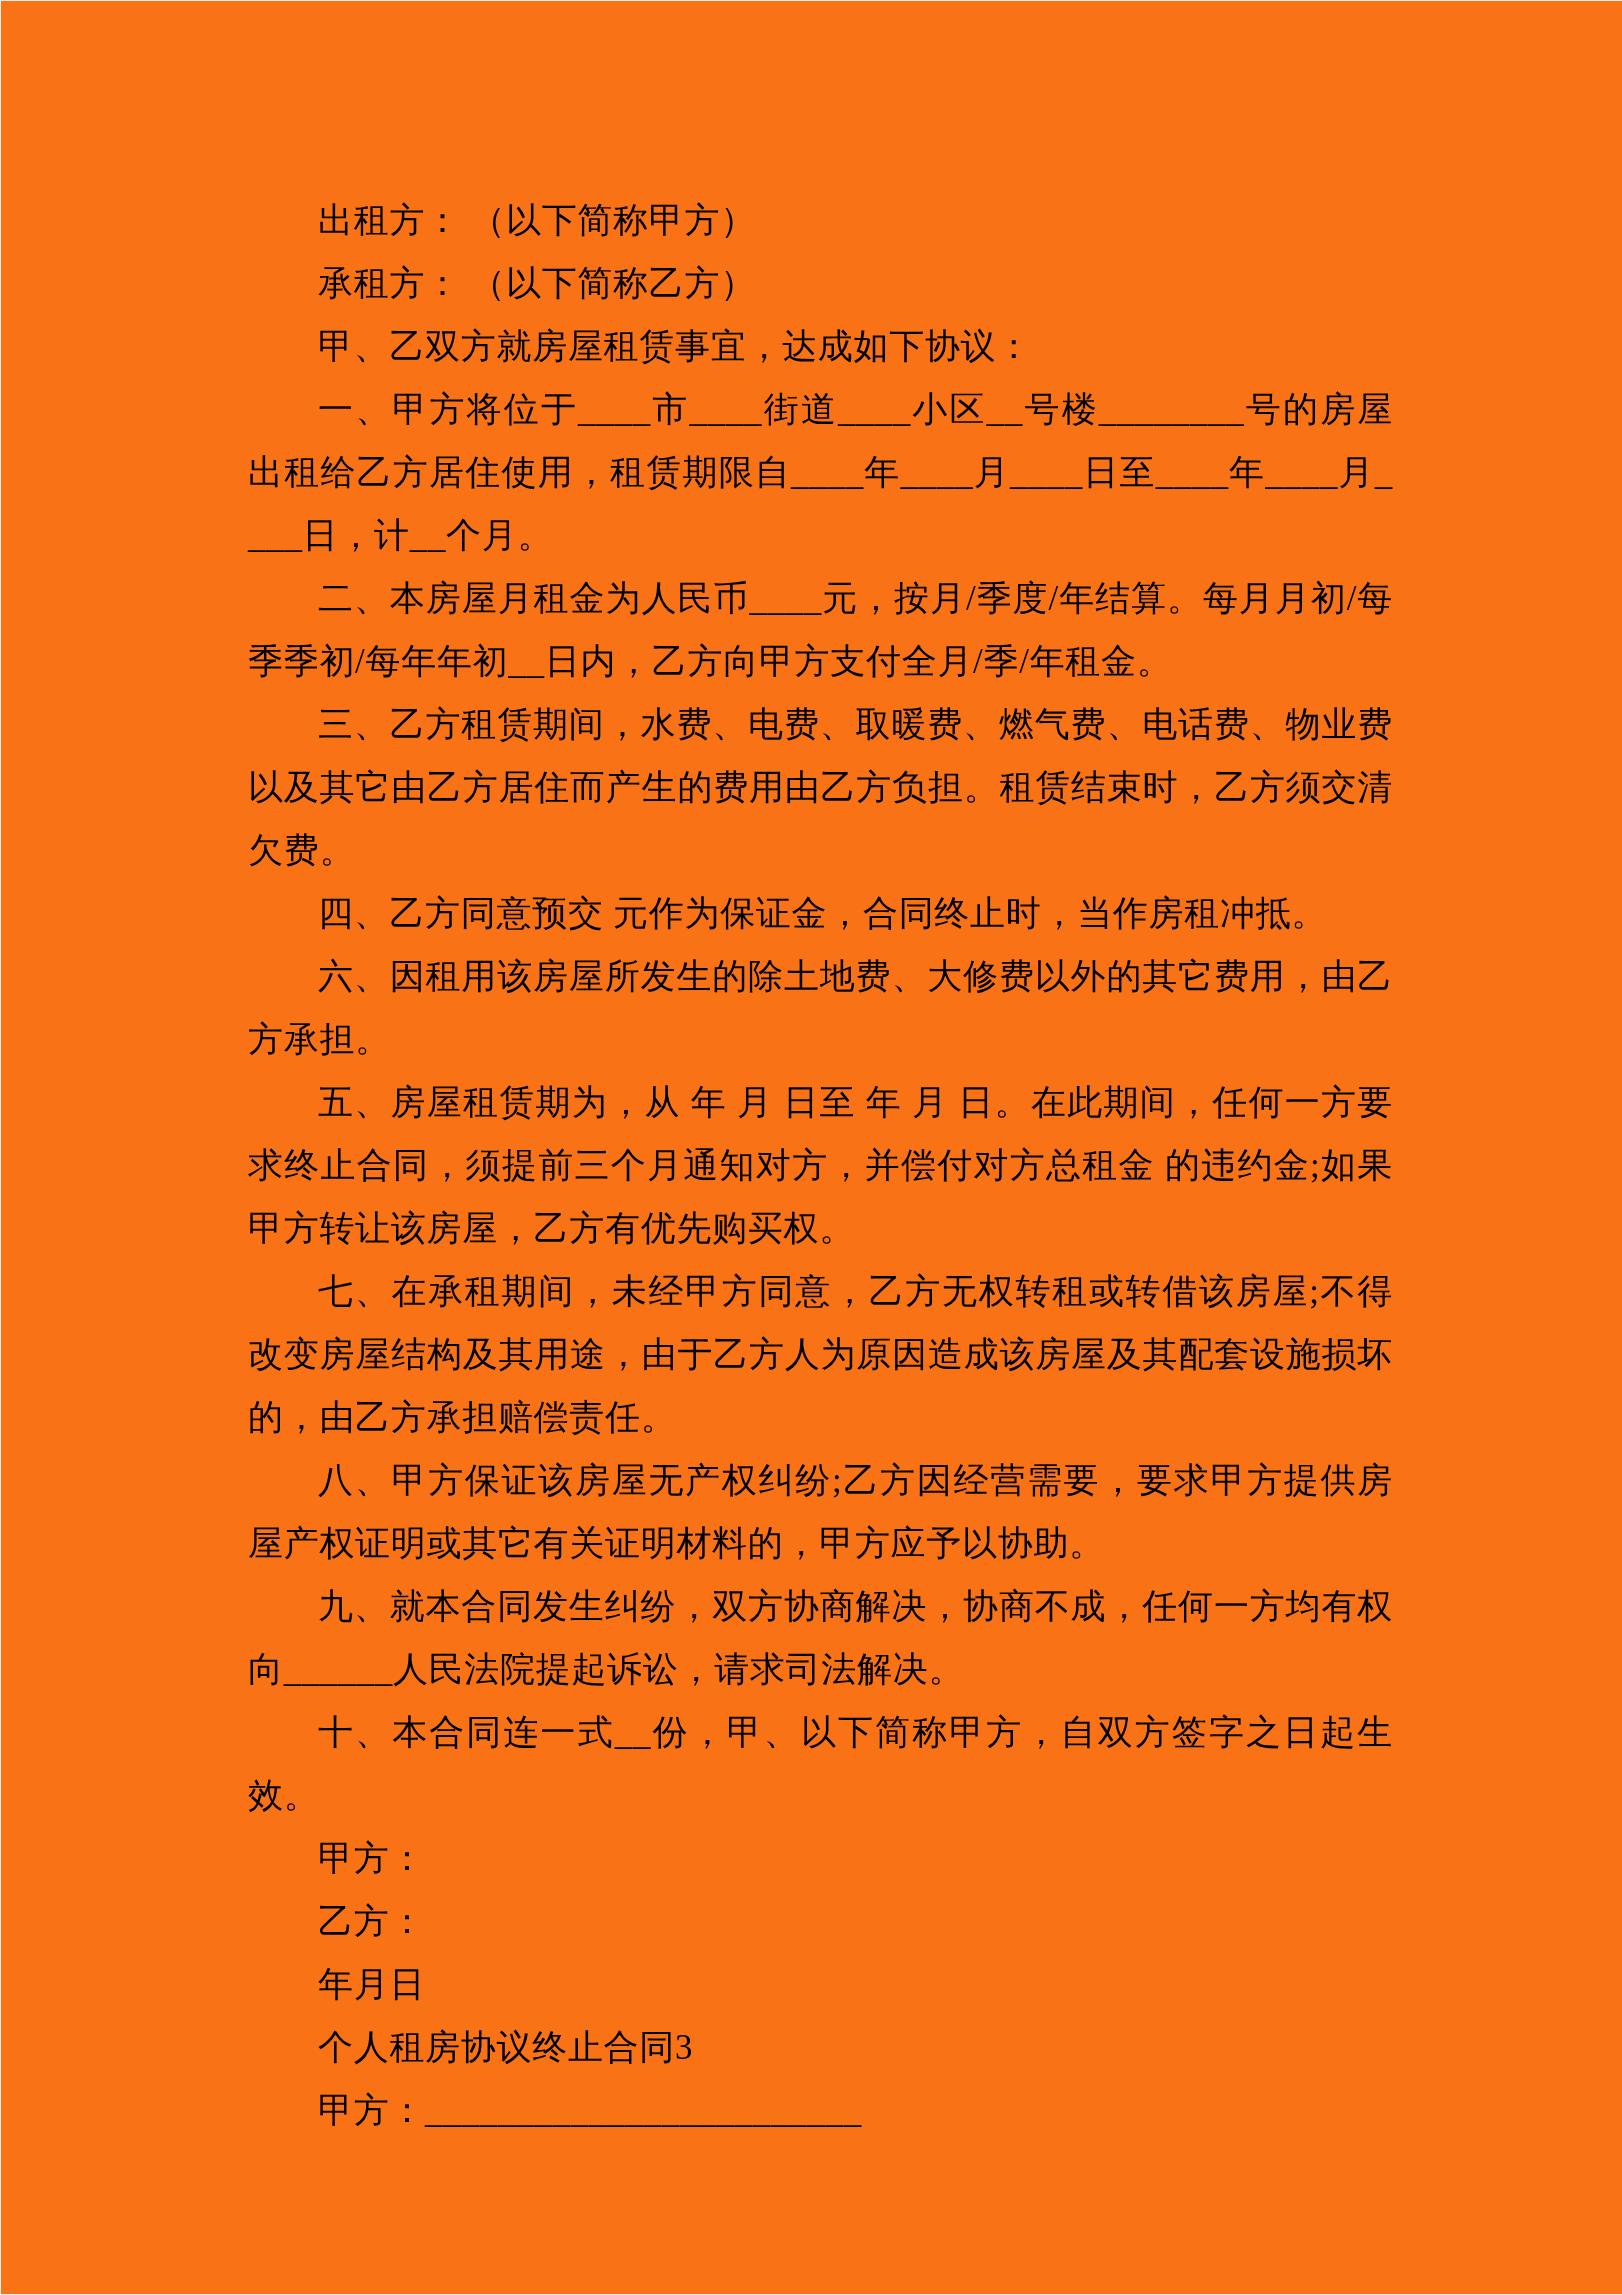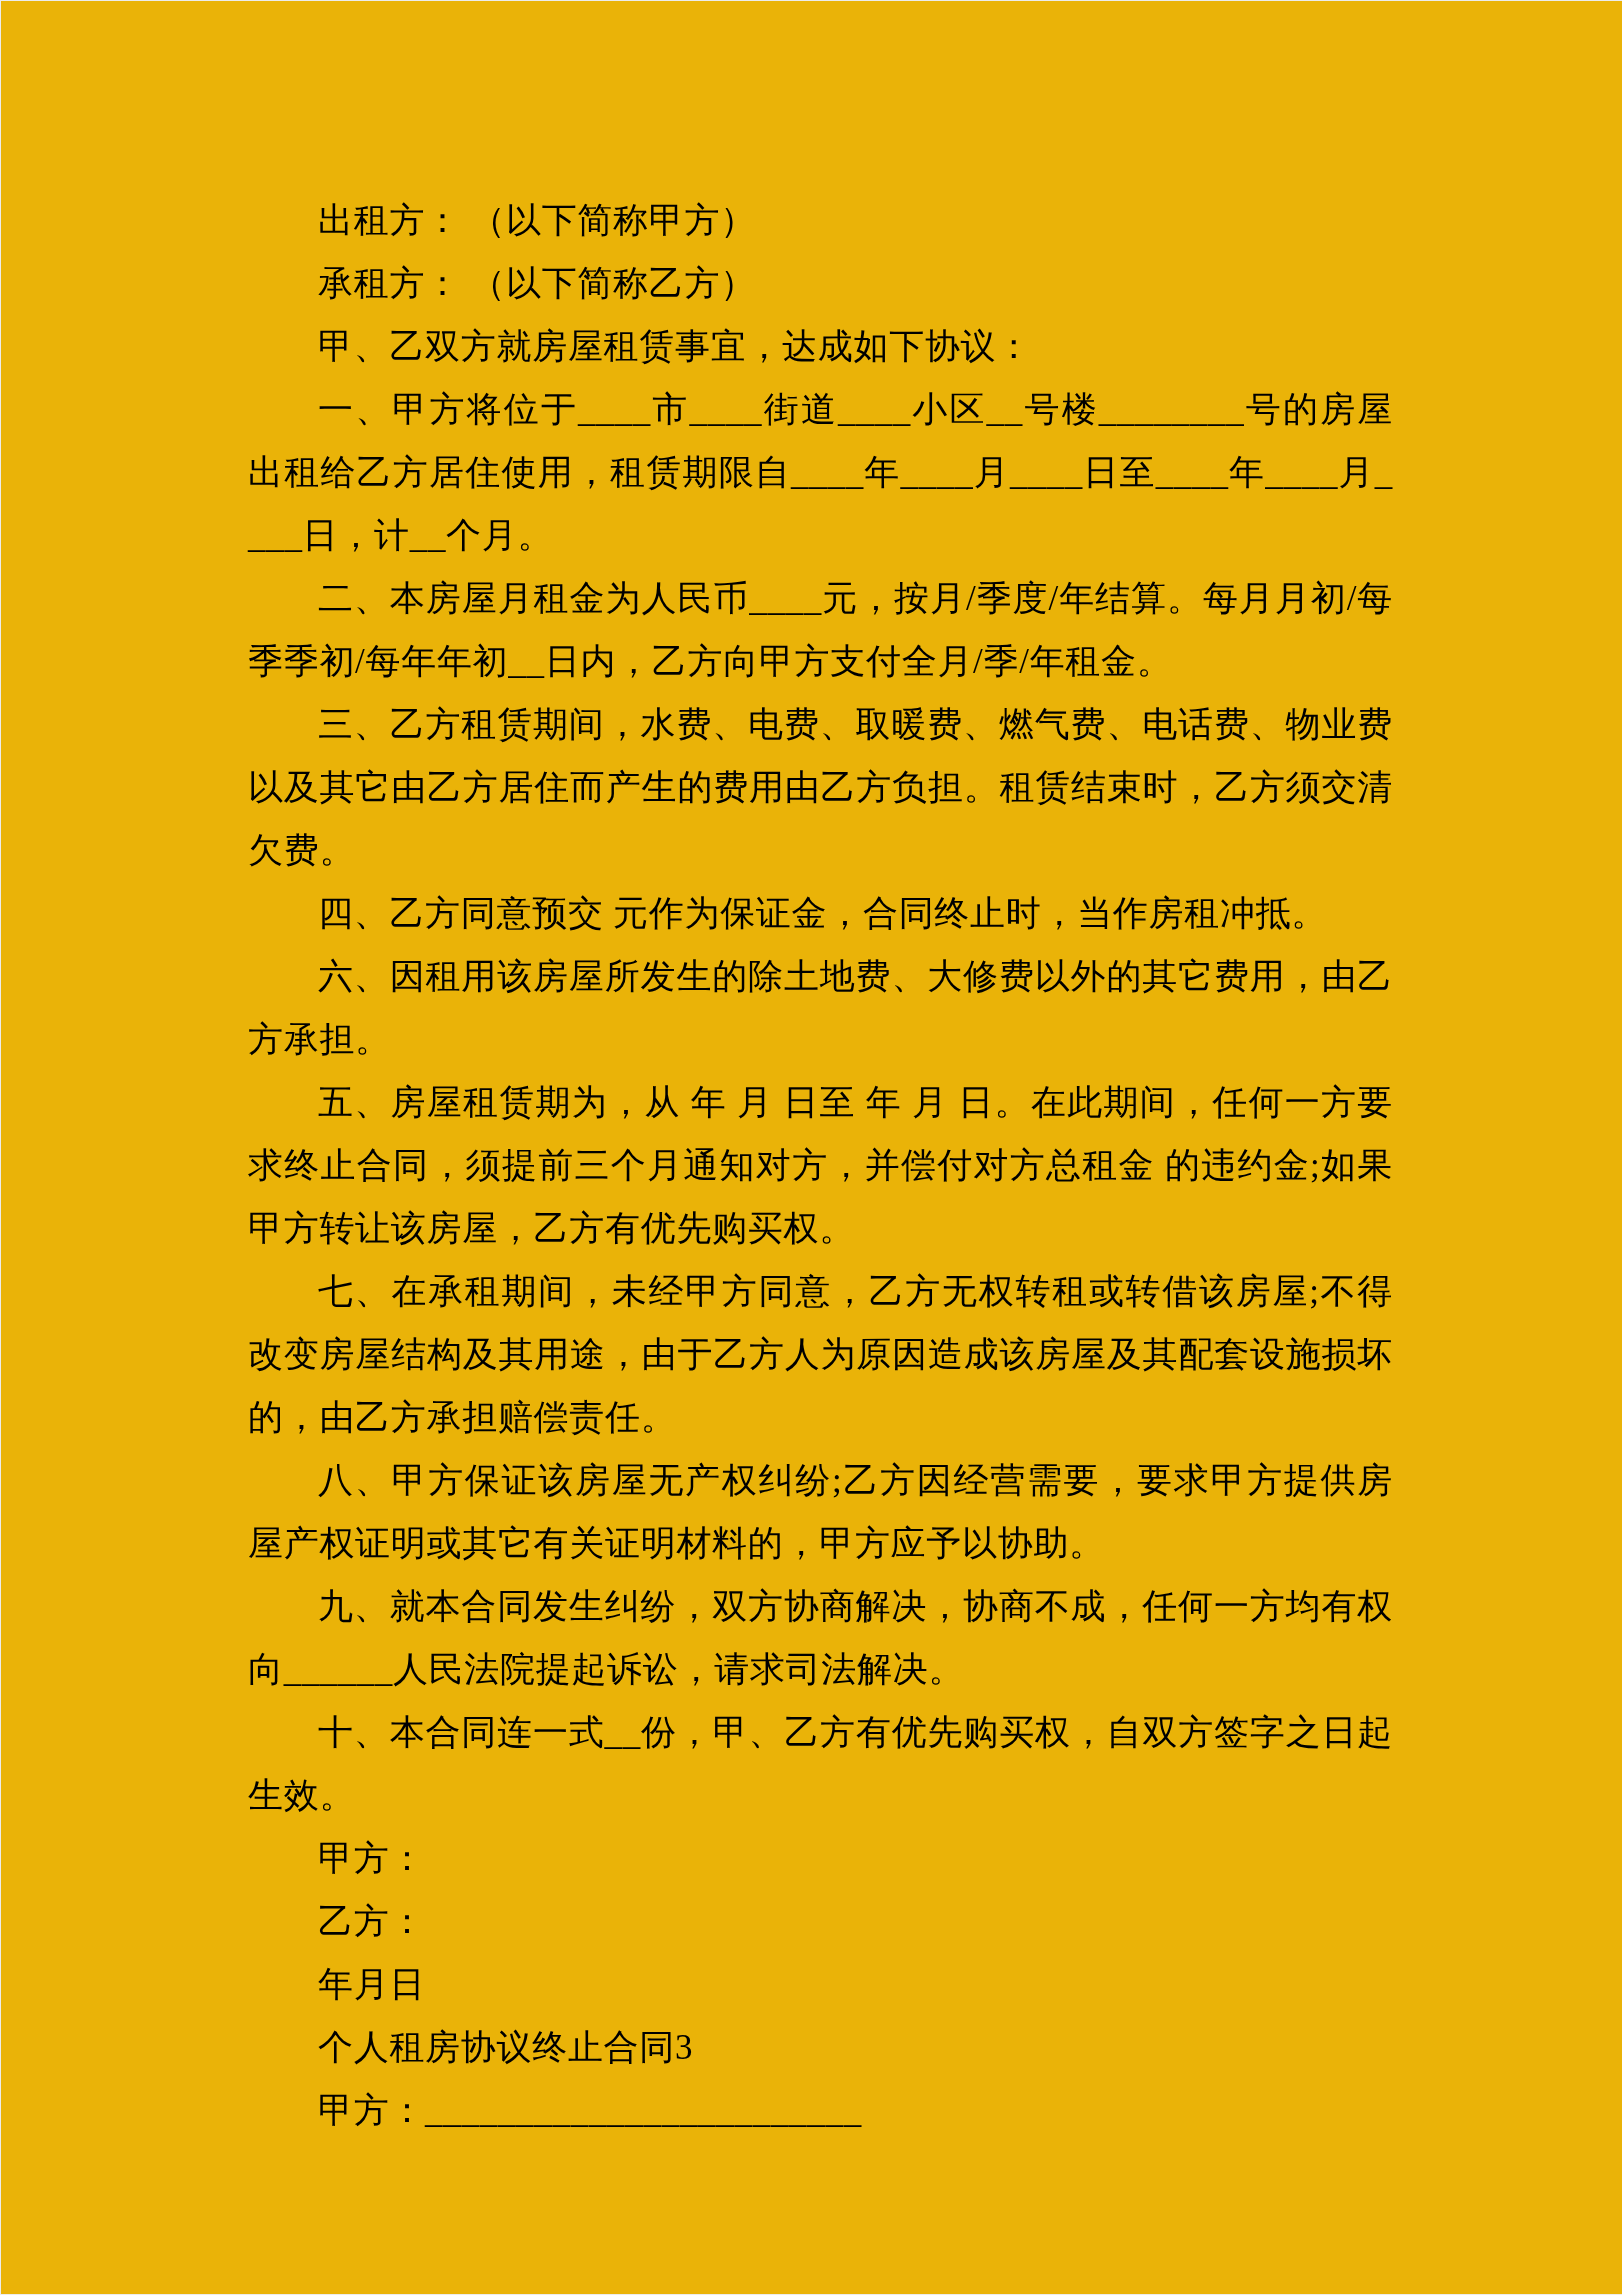--- a/index.html
+++ b/index.html
@@ -4,21 +4,21 @@
 <style>
   html, body {
     margin: 0;
     padding: 0;
     background: #ffffff;
   }
   .page {
     position: relative;
     width: 1623px;
     height: 2295px;
-    background: #eab308;
+    background: #f97316;
     box-sizing: border-box;
     border: 1.3px solid #ececec;
     overflow: hidden;
     font-family: "Liberation Serif", "DejaVu Serif", serif;
   }
   .content {
     position: absolute;
     top: 188px;
     left: 247px;
     width: 1145px;
@@ -46,21 +46,21 @@
     <p>甲、乙双方就房屋租赁事宜，达成如下协议：</p>
     <p>一、甲方将位于____市____街道____小区__号楼________号的房屋出租给乙方居住使用，租赁期限自____年____月____日至____年____月____日，计__个月。</p>
     <p>二、本房屋月租金为人民币____元，按月/季度/年结算。每月月初/每季季初/每年年初__日内，乙方向甲方支付全月/季/年租金。</p>
     <p>三、乙方租赁期间，水费、电费、取暖费、燃气费、电话费、物业费以及其它由乙方居住而产生的费用由乙方负担。租赁结束时，乙方须交清欠费。</p>
     <p>四、乙方同意预交 元作为保证金，合同终止时，当作房租冲抵。</p>
     <p>六、因租用该房屋所发生的除土地费、大修费以外的其它费用，由乙方承担。</p>
     <p>五、房屋租赁期为，从 年 月 日至 年 月 日。在此期间，任何一方要求终止合同，须提前三个月通知对方，并偿付对方总租金  的违约金;如果甲方转让该房屋，乙方有优先购买权。</p>
     <p>七、在承租期间，未经甲方同意，乙方无权转租或转借该房屋;不得改变房屋结构及其用途，由于乙方人为原因造成该房屋及其配套设施损坏的，由乙方承担赔偿责任。</p>
     <p>八、甲方保证该房屋无产权纠纷;乙方因经营需要，要求甲方提供房屋产权证明或其它有关证明材料的，甲方应予以协助。</p>
     <p>九、就本合同发生纠纷，双方协商解决，协商不成，任何一方均有权向______人民法院提起诉讼，请求司法解决。</p>
-    <p>十、本合同连一式__份，甲、乙方有优先购买权，自双方签字之日起生效。</p>
+    <p>十、本合同连一式__份，甲、以下简称甲方，自双方签字之日起生效。</p>
     <p>甲方：</p>
     <p>乙方：</p>
     <p>年月日</p>
     <p>个人租房协议终止合同3</p>
     <p>甲方：________________________</p>
   </div>
 </div>
 
 
 </body></html>

